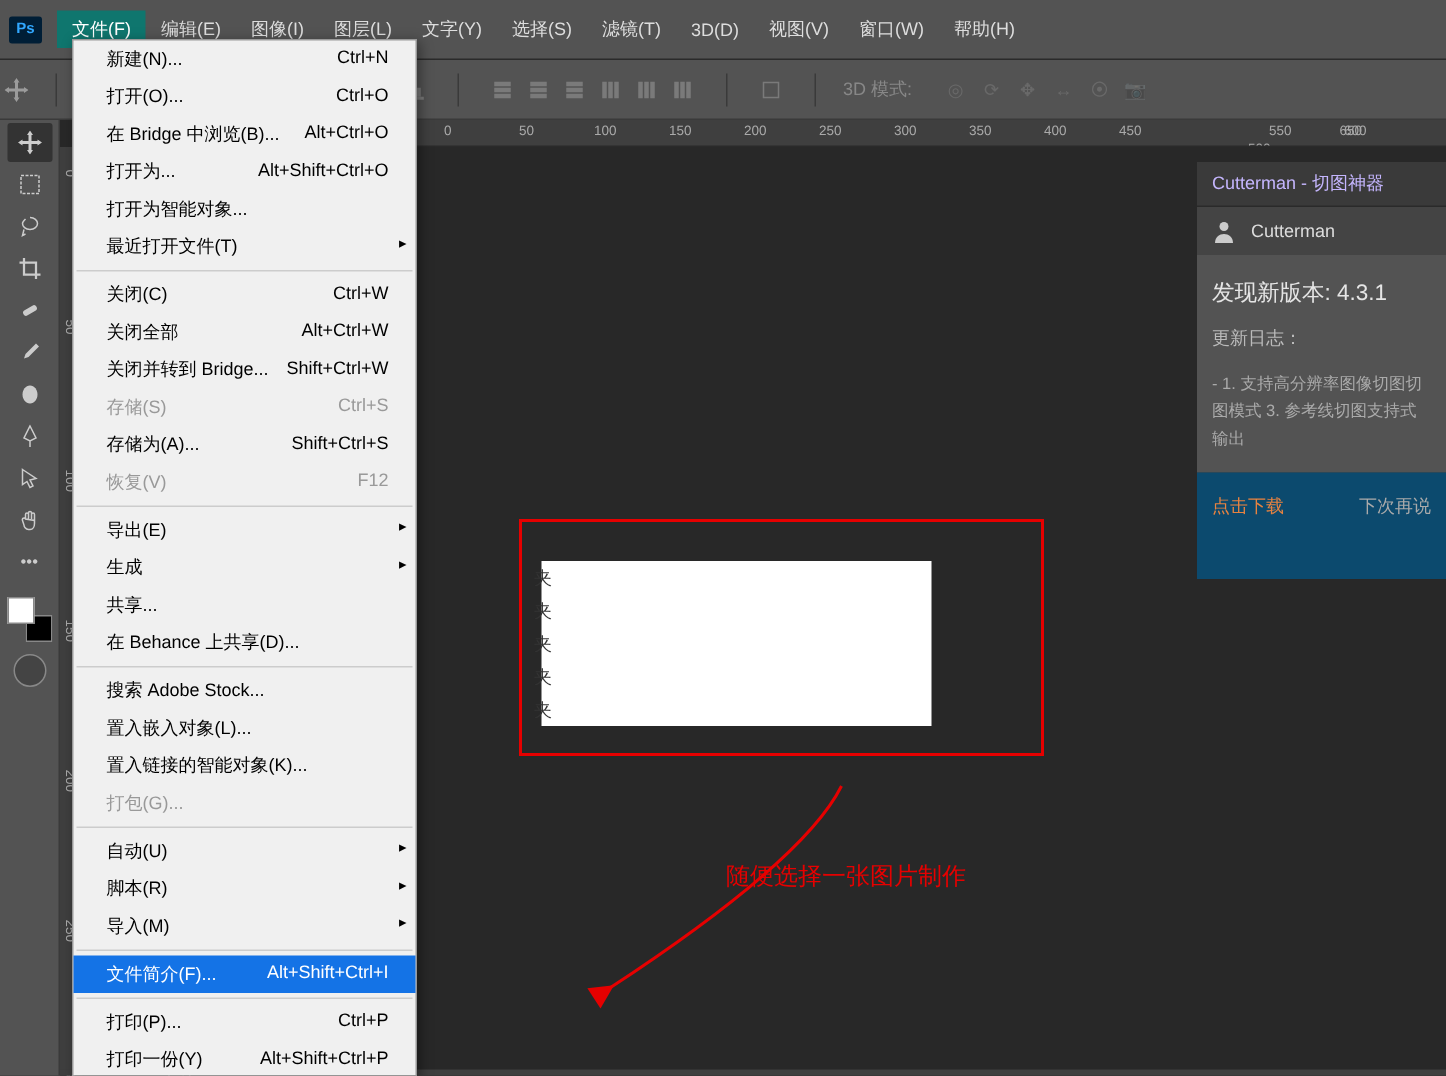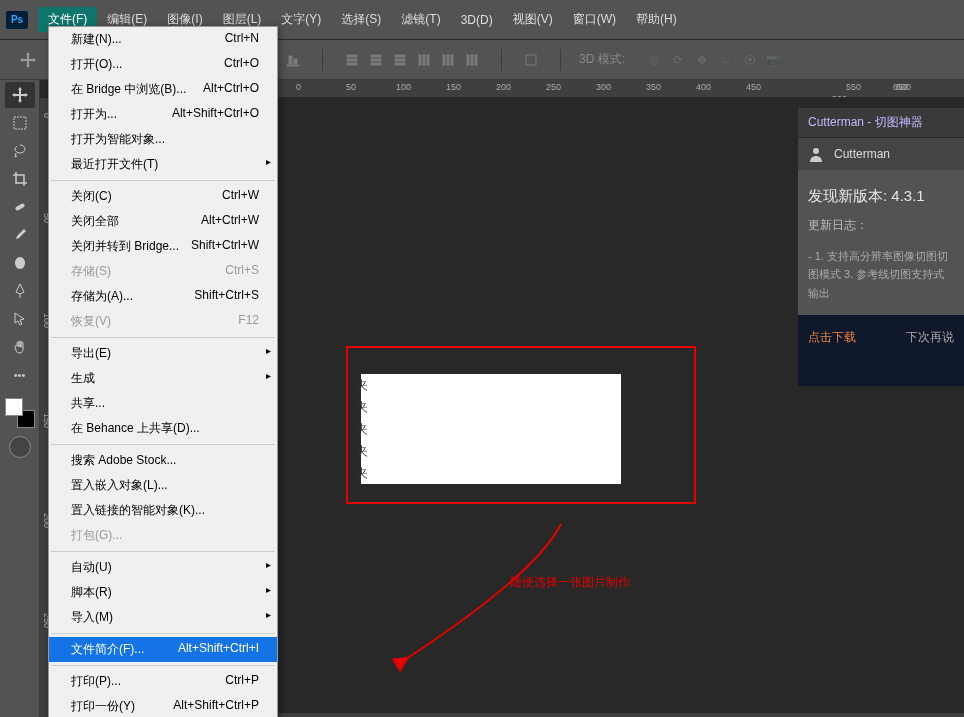--- a/index.html
+++ b/index.html
@@ -1,21 +1,21 @@
 <!DOCTYPE html>
 <html><head>
 <meta charset="utf-8">
 <style>
 *{margin:0;padding:0;box-sizing:border-box;font-family:"Microsoft YaHei",Arial,sans-serif;user-select:none}
 body{width:964px;height:717px;background:#535353;overflow:hidden;position:relative;color:#ccc;font-size:12px}
 .menubar{height:40px;background:#535353;display:flex;align-items:center;padding-left:6px;border-bottom:1px solid #2a2a2a}
 .ps-logo{width:22px;height:18px;background:#001e36;color:#31a8ff;font-weight:bold;font-size:10px;display:flex;align-items:center;justify-content:center;border-radius:2px;margin-right:10px}
 .menu-item{padding:4px 10px;color:#ddd;cursor:pointer}
 .menu-item.active{background:#0f766e;color:#fff}
-.optbar{height:40px;background:#535353;display:flex;align-items:center;padding:0 20px;gap:18px;border-bottom:1px solid #3a3a3a}
+.optbar{height:40px;background:#535353;display:flex;align-items:center;padding:0 3px;gap:18px;border-bottom:1px solid #3a3a3a}
 .opt-ico{width:16px;height:16px;opacity:.6}
 .opt-txt{color:#bbb;font-size:12px}
 .opt-sep{width:1px;height:22px;background:#3a3a3a}
 .main{display:flex;height:651px}
 .toolbar{width:40px;background:#535353;display:flex;flex-direction:column;align-items:center;padding-top:2px;gap:2px;border-right:1px solid #3a3a3a}
 .tool{width:30px;height:26px;display:flex;align-items:center;justify-content:center;cursor:pointer;color:#ccc;border-radius:2px}
 .tool.active{background:#333}
 .tool svg{width:16px;height:16px;fill:#ccc}
 .swatch{width:30px;height:30px;position:relative;margin-top:8px}
 .swatch-fg{position:absolute;width:18px;height:18px;background:#fff;border:1px solid #888;top:0;left:0}
@@ -23,37 +23,37 @@
 .qmask{width:22px;height:22px;border:1px solid #888;border-radius:50%;background:#444;margin-top:6px}
 .canvas-wrap{flex:1;background:#282828;position:relative;overflow:hidden}
 .ruler-h{position:absolute;top:0;left:16px;right:0;height:18px;background:#3f3f3f;border-bottom:1px solid #2a2a2a;font-size:9px;color:#aaa;overflow:hidden}
 .ruler-h span{position:absolute;top:2px}
 .ruler-v{position:absolute;top:18px;left:0;width:16px;bottom:0;background:#3f3f3f;border-right:1px solid #2a2a2a;font-size:9px;color:#aaa;overflow:hidden}
 .ruler-v span{position:absolute;left:2px;writing-mode:vertical-lr;text-orientation:mixed}
 .canvas-area{position:absolute;top:18px;left:16px;right:0;bottom:0}
 .doc-img{position:absolute;top:276px;left:305px;width:260px;height:110px;background:#fff}
 .doc-img-text{position:absolute;top:276px;left:300px;font-size:12px;color:#333;line-height:22px}
 .redbox{position:absolute;top:248px;left:290px;width:350px;height:158px;border:2px solid #e60000}
-.anno-text{position:absolute;top:476px;left:454px;color:#e60000;font-size:12px;font-weight:500}
+.anno-text{position:absolute;top:476px;left:428px;color:#e60000;font-size:16px;font-weight:500}
 .arrow-svg{position:absolute;top:416px;left:330px;pointer-events:none}
 .statusbar{position:absolute;bottom:0;left:0;right:0;height:18px;background:#3f3f3f;font-size:11px;color:#bbb;display:flex;align-items:center;padding-left:10px;gap:30px}
 .dropdown{position:absolute;top:26px;left:48px;width:230px;background:#f0f0f0;color:#000;border:1px solid #999;box-shadow:2px 2px 8px rgba(0,0,0,.4);z-index:10;font-size:12px}
 .dd-item{display:flex;justify-content:space-between;padding:4px 18px 4px 22px;cursor:pointer;position:relative}
 .dd-item.sel{background:#1473e6;color:#fff}
 .dd-item.dis{color:#999}
 .dd-sep{height:1px;background:#ccc;margin:3px 2px}
 .dd-sub::after{content:"▸";position:absolute;right:6px;font-size:10px}
 .panel{position:absolute;top:108px;right:0;width:166px;background:#3a3a3a;color:#ccc;z-index:5}
 .panel-tab{background:#3a3a3a;padding:6px 10px;border-bottom:1px solid #2a2a2a;font-size:12px;color:#c4b5fd}
 .panel-hdr{background:#444;padding:8px 10px;display:flex;align-items:center;gap:10px;color:#ddd}
 .panel-body{background:#535353;padding:12px 10px;font-size:12px;line-height:1.8}
 .panel-title{font-size:15px;color:#e5e5e5;margin-bottom:6px}
 .panel-sub{color:#bbb;margin-bottom:10px}
 .panel-para{color:#aaa;font-size:11px;line-height:1.7}
-.panel-act{display:flex;justify-content:space-between;padding:14px 10px 40px;background:#0f172a}
+.panel-act{display:flex;justify-content:space-between;padding:14px 10px 40px;background:#0c4a6e}
 .act-dl{color:#e88340}
 .act-later{color:#aaa}
 .opt-align-grp{display:flex;gap:2px}
 .opt-align{width:22px;height:22px;display:flex;align-items:center;justify-content:center;opacity:.45}
 .opt-align svg{width:14px;height:14px;fill:#aaa;stroke:#aaa}
 </style>
 </head>
 <body>
 
 <div class="menubar">

